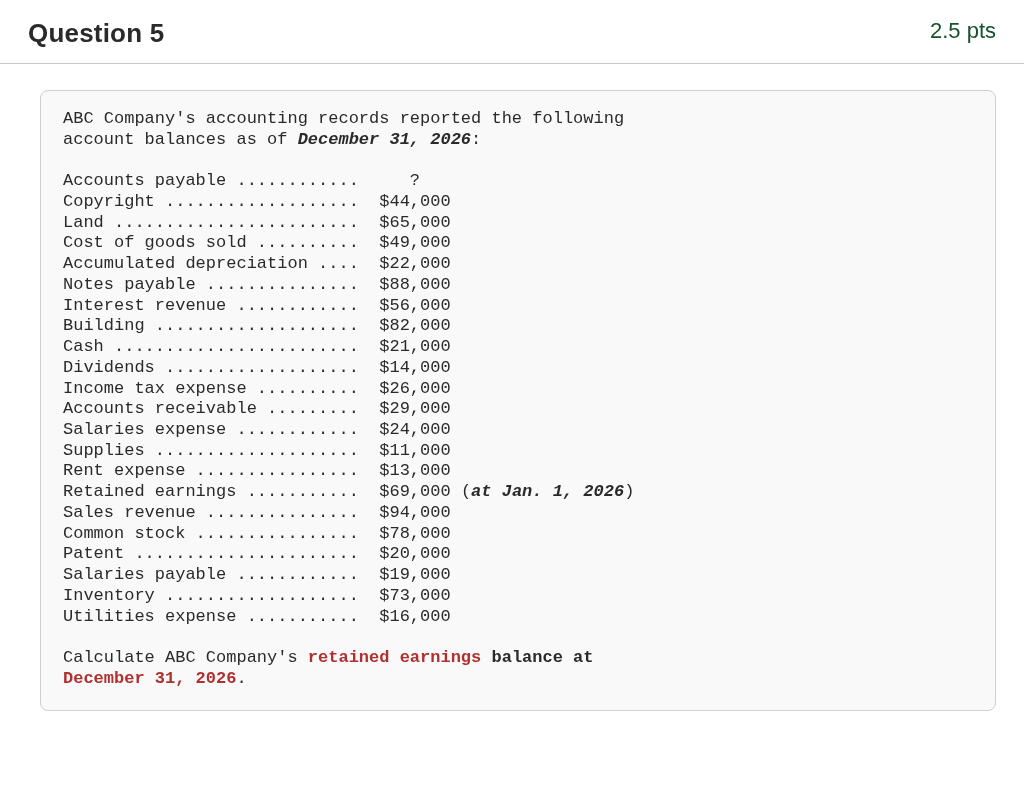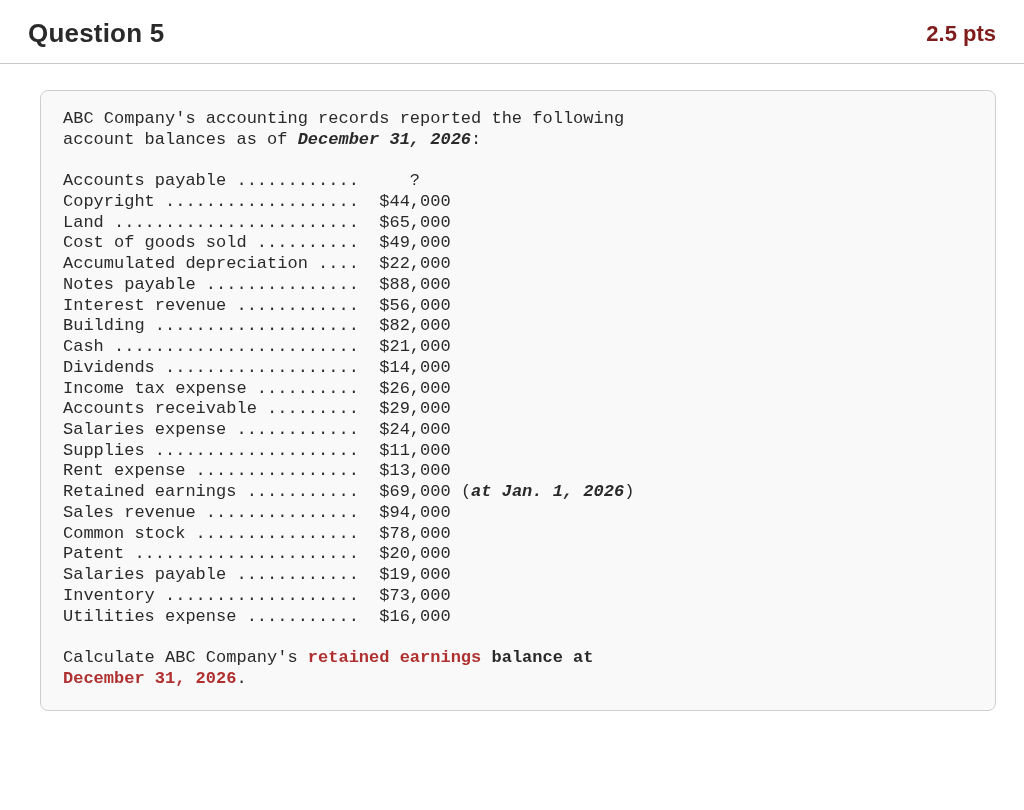--- a/index.html
+++ b/index.html
@@ -6,35 +6,35 @@
     margin: 0;
     padding: 0;
     background: #fff;
     font-family: "Helvetica Neue", Helvetica, Arial, sans-serif;
     color: #222;
     width: 1024px;
   }
   .header {
     display: flex;
     justify-content: space-between;
-    align-items: center;
+    align-items: flex-start;
     padding: 18px 28px 14px 28px;
     border-bottom: 1px solid #c8c8c8;
     gap: 44px;
   }
   .q-title {
     font-size: 26px;
     font-weight: 700;
     letter-spacing: 0.2px;
     color: #2a2a2a;
   }
   .q-points {
     font-size: 22px;
-    font-weight: 700;
-    color: #7f1d1d;
+    font-weight: 400;
+    color: #14532d;
   }
   .body-wrap {
     padding: 26px 28px 28px 40px;
   }
   .pre-block {
     border: 1px solid #cfcfcf;
     border-radius: 8px;
     background: #f9f9f9;
     padding: 18px 22px 20px 22px;
     font-family: Liberation Mono, monospace;

